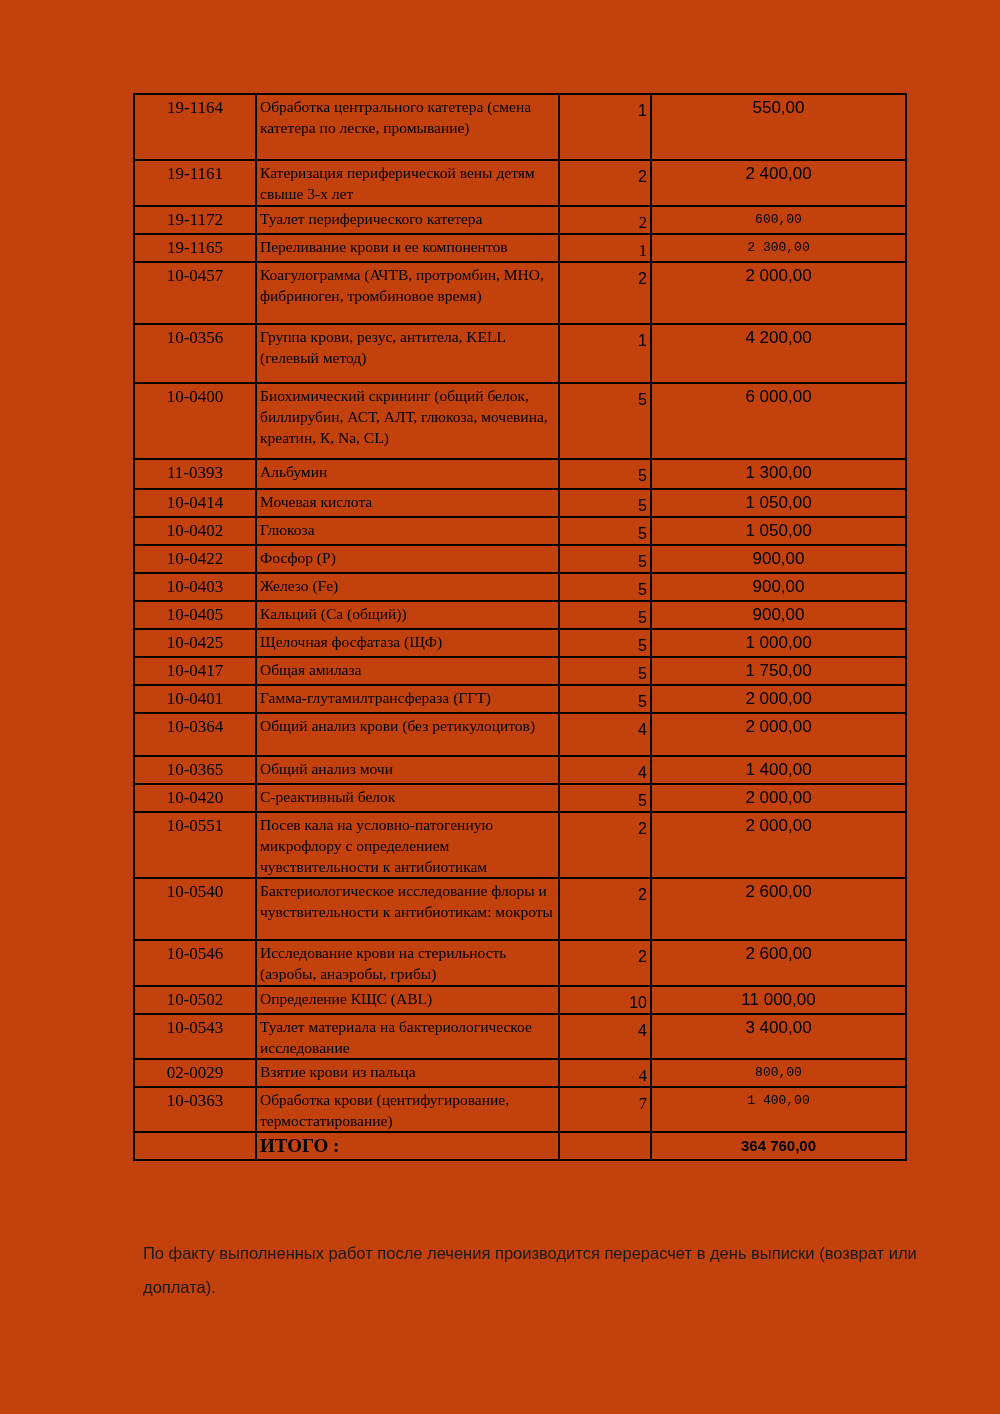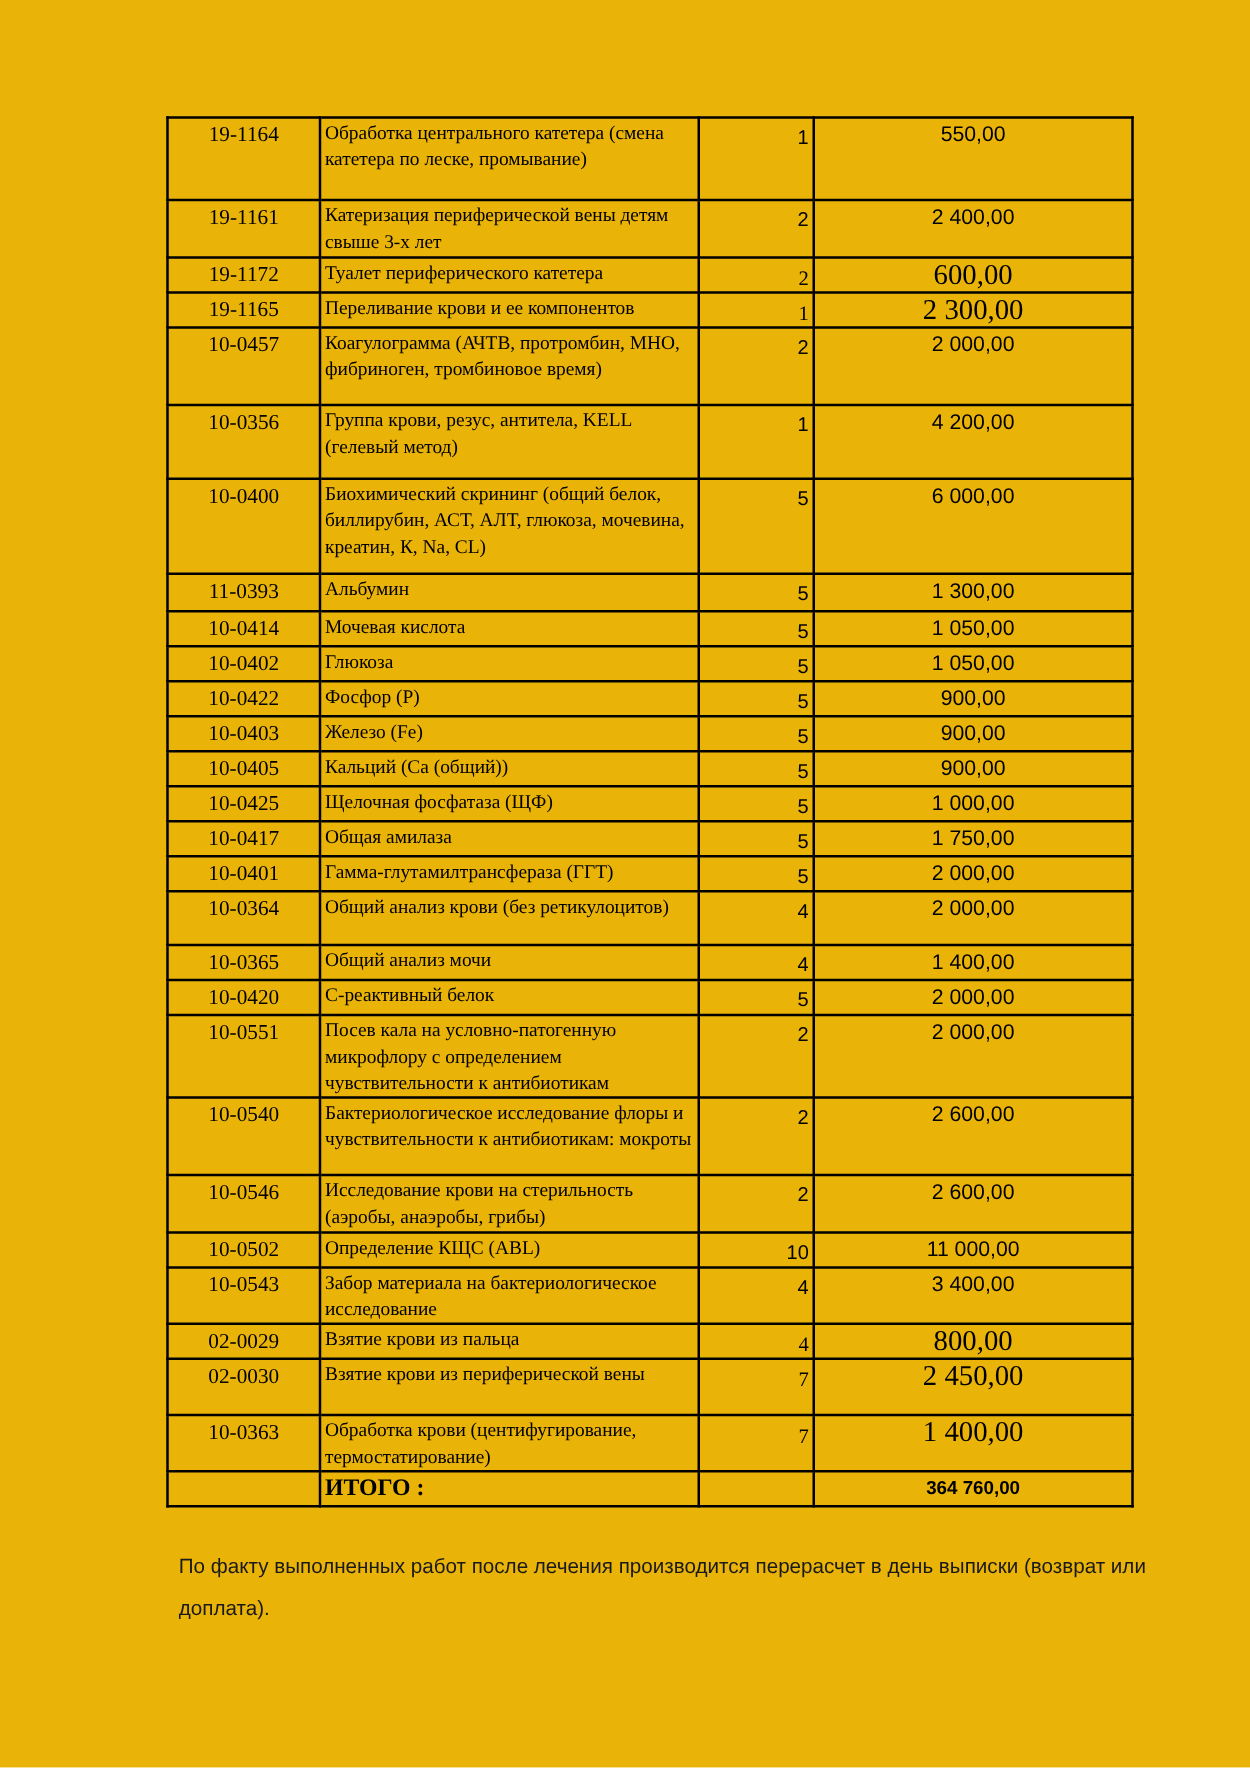--- a/index.html
+++ b/index.html
@@ -4,21 +4,21 @@
 <style>
   html, body {
     margin: 0;
     padding: 0;
     background: #ffffff;
   }
   .page {
     position: relative;
     width: 1000px;
     height: 1414px;
-    background: #eab308;
+    background: #c2410c;
     overflow: hidden;
   }
   table.services {
     position: absolute;
     left: 133px;
     top: 93px;
     width: 772px;
     border-collapse: collapse;
     table-layout: fixed;
   }
@@ -45,22 +45,22 @@
   td.price {
     text-align: center;
     font: 17px/22px "Liberation Sans", sans-serif;
     padding-top: 2px;
   }
   tr.serif-nums td.qty {
     font-family: "Liberation Serif", serif;
     font-size: 16.5px;
   }
   tr.serif-nums td.price {
-    font-family: Liberation Serif, serif;
-    font-size: 23px;
+    font-family: Liberation Mono, monospace;
+    font-size: 13px;
   }
   tr.total td.desc {
     font-weight: bold;
     font-size: 19px;
     line-height: 24px;
   }
   tr.total td.price {
     font-weight: bold;
     font-size: 15px;
   }
@@ -219,35 +219,29 @@
           <td class="price">2 600,00</td>
         </tr>
         <tr style="height: 27px;">
           <td class="code">10-0502</td>
           <td class="desc">Определение КЩС (ABL)</td>
           <td class="qty">10</td>
           <td class="price">11 000,00</td>
         </tr>
         <tr style="height: 45px;">
           <td class="code">10-0543</td>
-          <td class="desc">Забор материала на бактериологическое исследование</td>
+          <td class="desc">Туалет материала на бактериологическое исследование</td>
           <td class="qty">4</td>
           <td class="price">3 400,00</td>
         </tr>
         <tr class="serif-nums" style="height: 27px;">
           <td class="code">02-0029</td>
           <td class="desc">Взятие крови из пальца</td>
           <td class="qty">4</td>
           <td class="price">800,00</td>
-        </tr>
-        <tr class="serif-nums" style="height: 45px;">
-          <td class="code">02-0030</td>
-          <td class="desc">Взятие крови из периферической вены</td>
-          <td class="qty">7</td>
-          <td class="price">2 450,00</td>
         </tr>
         <tr class="serif-nums" style="height: 43px; margin-left: 42px;">
           <td class="code">10-0363</td>
           <td class="desc">Обработка крови (центифугирование, термостатирование)</td>
           <td class="qty">7</td>
           <td class="price">1 400,00</td>
         </tr>
         <tr class="total" style="height: 28px; margin-top: 20px;">
           <td class="code"></td>
           <td class="desc">ИТОГО :</td>

